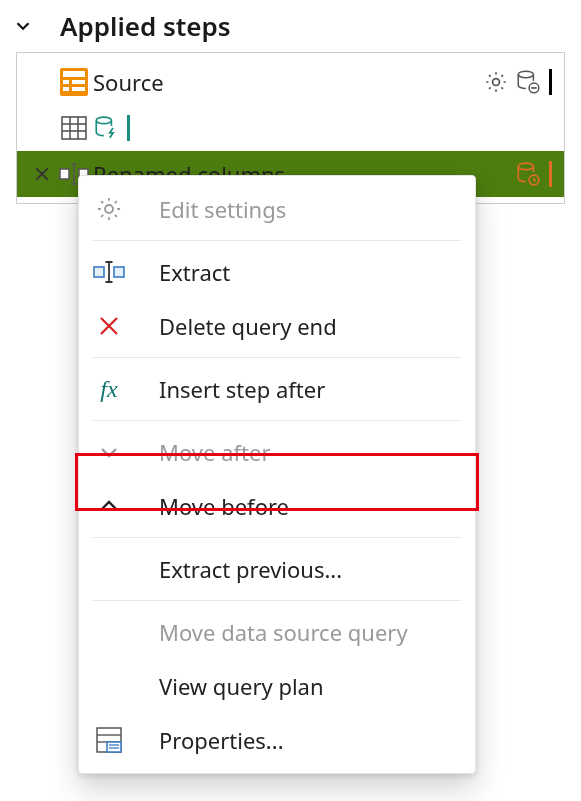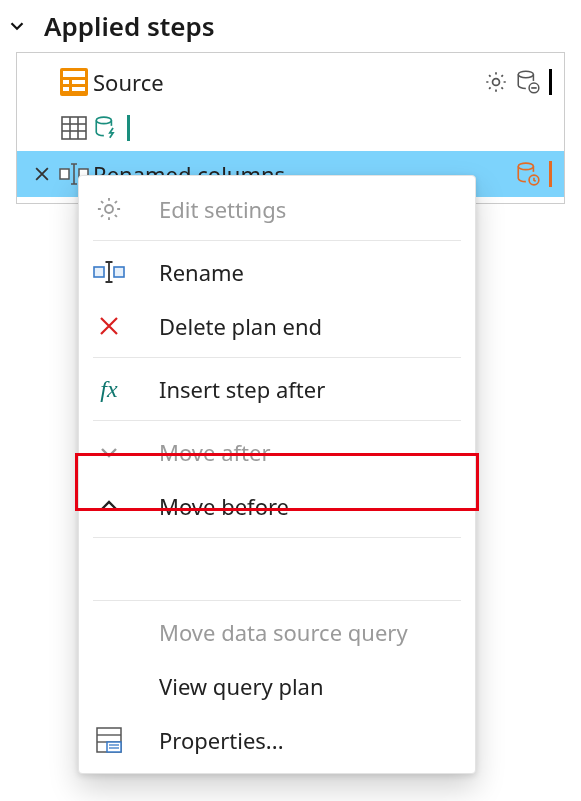--- a/index.html
+++ b/index.html
@@ -1,21 +1,21 @@
 <!DOCTYPE html>
 <html><head>
   <meta charset="utf-8">
   <style>
     *{box-sizing:border-box;margin:0;padding:0;}
     body{font-family:"Segoe UI",system-ui,sans-serif;background:#fff;color:#1a1a1a;width:581px;height:801px;position:relative;overflow:hidden;}
-    .panel-header{display:flex;align-items:center;gap:16px;padding:8px 6px;}
+    .panel-header{display:flex;align-items:center;gap:26px;padding:8px 12px;}
     .panel-title{font-size:26px;font-weight:600;}
     .steps-box{margin:0 16px;border:1px solid #ccc;padding:6px 0;}
     .step{display:flex;align-items:center;height:46px;padding:0 12px;gap:4px;}
-    .step.selected{background:#7dd3fc;}
+    .step.selected{background:#4d7c0f;}
     .step-delete-slot{width:26px;display:flex;align-items:center;justify-content:center;}
     .step-icon{width:30px;height:30px;display:flex;align-items:center;justify-content:center;}
     .step-label{flex:1;font-size:22px;color:#222;}
     .step-actions{display:flex;align-items:center;gap:6px;}
     .right-bar{width:3px;align-self:stretch;margin-left:2px;}
     .gear-btn{display:flex;align-items:center;}
     .action-icon{display:block;}
     .ctx-menu{position:absolute;left:78px;top:175px;width:398px;background:#fff;border:1px solid #e3e3e3;border-radius:4px;box-shadow:0 14px 30px rgba(0,0,0,0.18),0 2px 6px rgba(0,0,0,0.12);padding:6px 0;}
     .ctx-item{display:flex;align-items:center;height:54px;padding:0 14px;gap:14px;}
     .ctx-item.disabled .ctx-label{color:#9a9a9a;}
@@ -143,31 +143,31 @@
 
   <div class="ctx-item">
     <span class="ctx-ico">
       <svg width="32" height="24" viewBox="0 0 32 24" fill="none">
           <rect x="1" y="7" width="10" height="10" stroke="#3a7bc8" stroke-width="1.6" fill="#e6f0fb"></rect>
           <rect x="21" y="7" width="10" height="10" stroke="#3a7bc8" stroke-width="1.6" fill="#e6f0fb"></rect>
           <line x1="16" y1="2" x2="16" y2="22" stroke="#333" stroke-width="1.8"></line>
           <path d="M12.5 2h7M12.5 22h7" stroke="#333" stroke-width="1.8"></path>
         </svg>
     </span>
-    <span class="ctx-label">Rename</span>
+    <span class="ctx-label">Extract</span>
   </div>
 
 
   <div class="ctx-item">
     <span class="ctx-ico">
       <svg width="24" height="24" viewBox="0 0 24 24">
           <path d="M4 4l16 16M20 4L4 20" stroke="#d92020" stroke-width="2.2"></path>
         </svg>
     </span>
-    <span class="ctx-label">Delete plan end</span>
+    <span class="ctx-label">Delete query end</span>
   </div>
 
   <div class="ctx-sep"></div>
 
   <div class="ctx-item">
     <span class="ctx-ico" style="font-family:'Times New Roman',serif;font-style:italic;font-size:24px;color:#0f766e;">fx</span>
     <span class="ctx-label">Insert step after</span>
   </div>
 
   <div class="ctx-sep"></div>
@@ -187,20 +187,21 @@
           <path d="M5 15l7-7 7 7" stroke="#222" stroke-width="2.4" fill="none"></path>
         </svg>
     </span>
     <span class="ctx-label">Move before</span>
   </div>
 
   <div class="ctx-sep"></div>
 
   <div class="ctx-item">
     <span class="ctx-ico"></span>
+    <span class="ctx-label">Extract previous...</span>
   </div>
 
   <div class="ctx-sep"></div>
 
   <div class="ctx-item disabled">
     <span class="ctx-ico"></span>
     <span class="ctx-label">Move data source query</span>
   </div>
 
   <div class="ctx-item">

